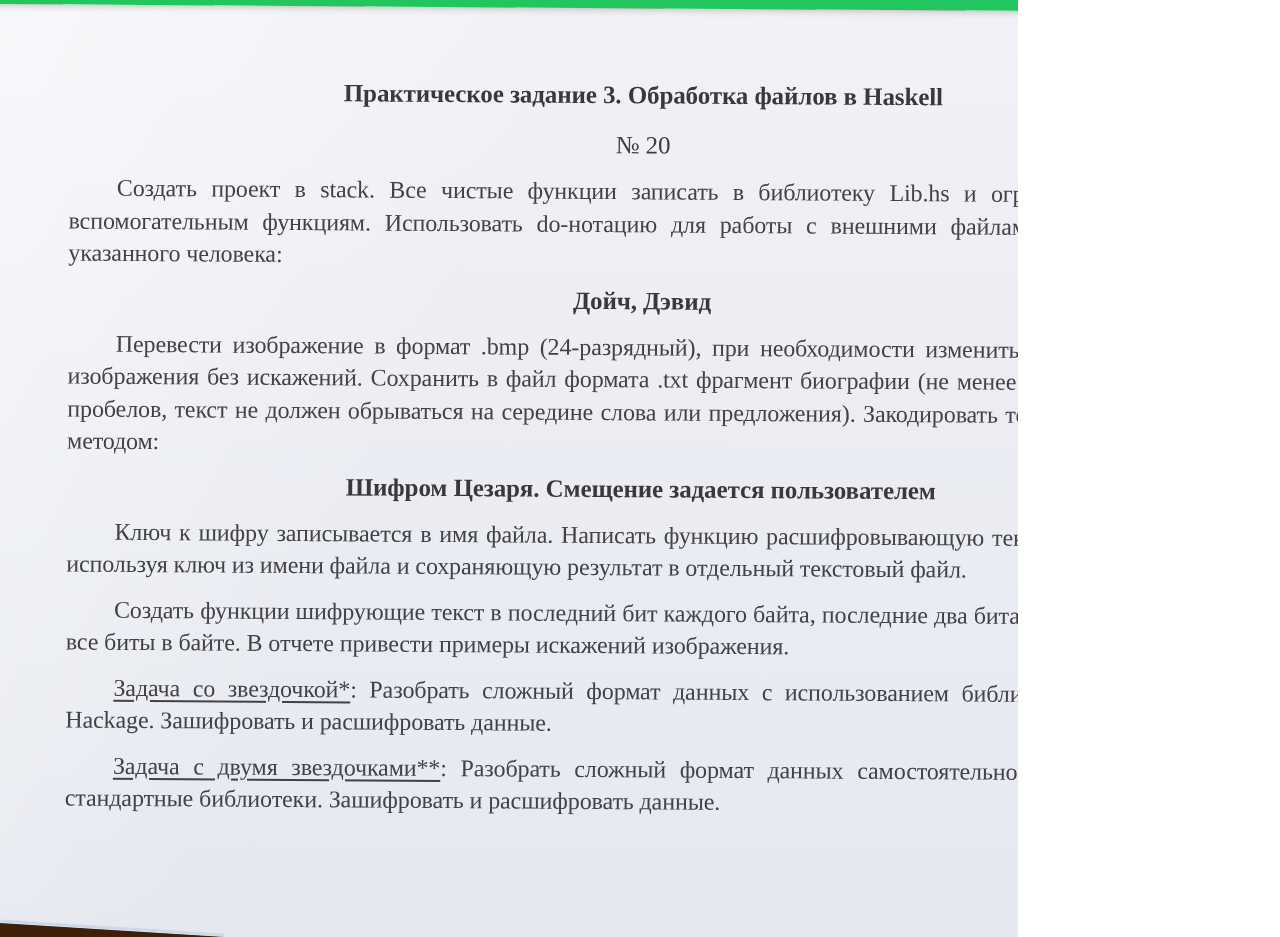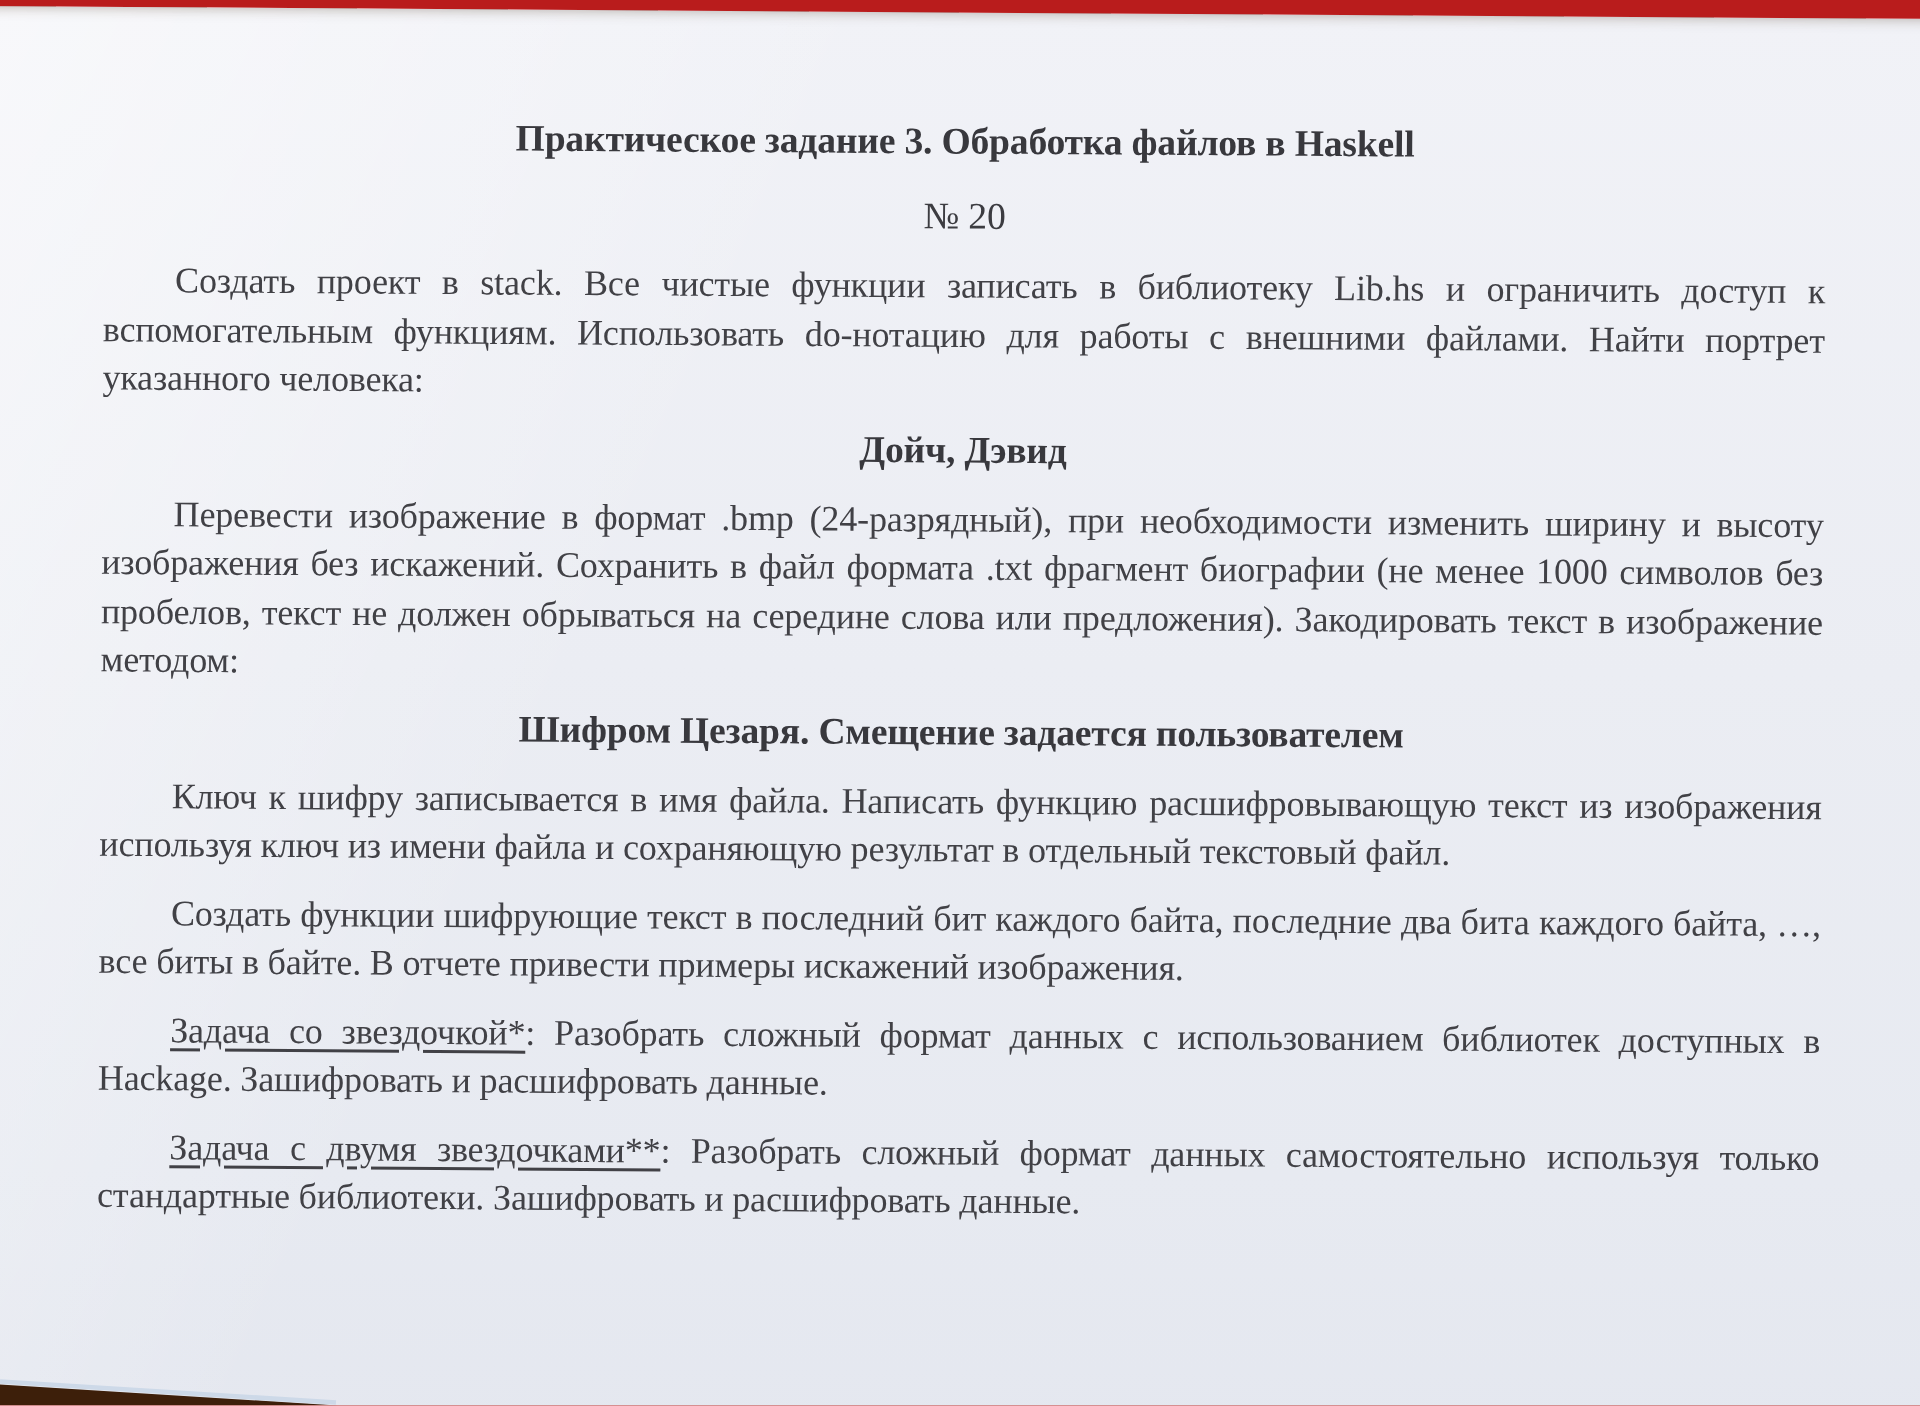--- a/index.html
+++ b/index.html
@@ -7,28 +7,28 @@
     padding: 0;
     width: 1280px;
     height: 937px;
     overflow: hidden;
     font-family: "Liberation Serif", "DejaVu Serif", serif;
   }
 
   
   .scene {
     position: relative;
-    width: 1280px;
+    width: 1018px;
     height: 937px;
     background: linear-gradient(90deg,
       #20100494 , #24120600 18%),
       linear-gradient(90deg,
       #53290f 0%, #7c441f 22%, #8d5128 38%,
       #7c421d 58%, #74три 0, #713d18 72%, #5c300d 90%, #4a250a 100%);
-    background-color: #b91c1c;
+    background-color: #22c55e;
     overflow: hidden;
   }
 
   
   .paper {
     position: absolute;
     left: -14px;
     top: 4px;
     width: 1324px;
     height: 968px;

